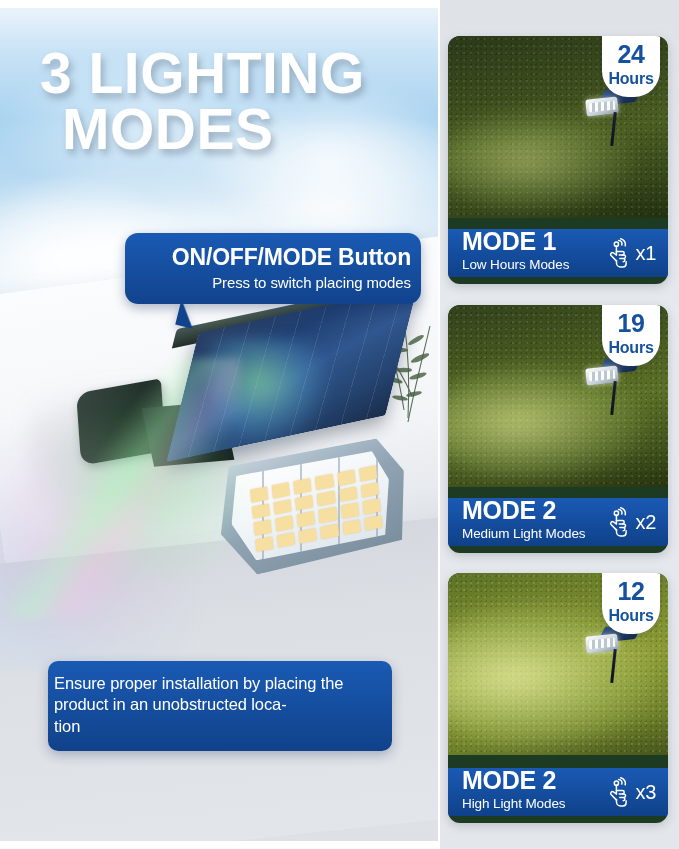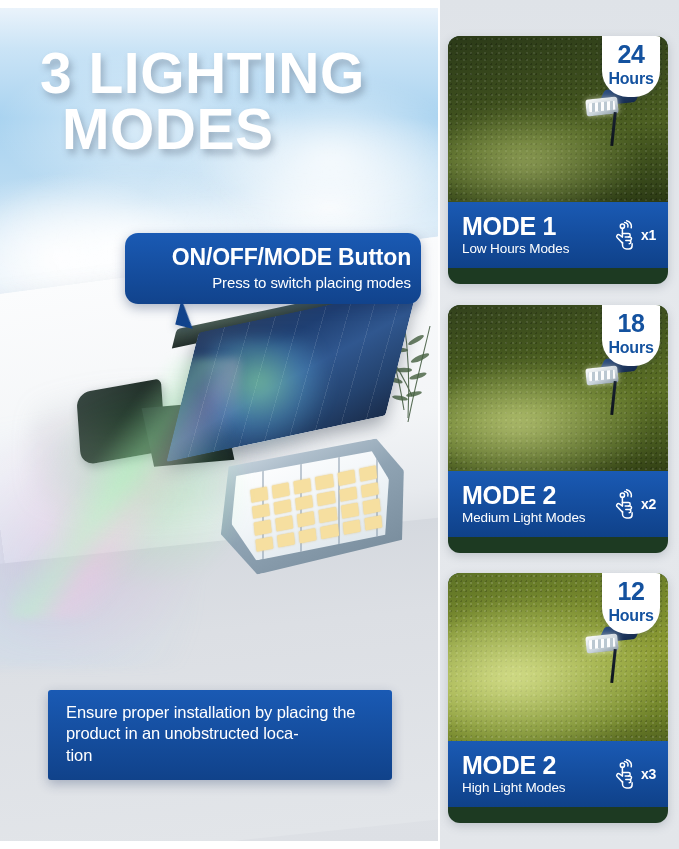--- a/index.html
+++ b/index.html
@@ -267,25 +267,25 @@
     border-left: 18px solid #11438c;
     border-right: 8px solid transparent;
     border-top: 26px solid transparent;
     transform: rotate(14deg);
     filter: drop-shadow(0 3px 4px rgba(25,50,95,0.28));
   }
 
   
   .note {
     position: absolute;
-    left: 48px; top: 682px;
+    left: 48px; top: 653px;
     width: 344px;
     background: linear-gradient(180deg, #1a5ab4 0%, #10428a 100%);
-    border-radius: 3px;
-    padding: 12px 18px 14px;
+    border-radius: 10px;
+    padding: 12px 6px 14px;
     box-sizing: border-box;
     box-shadow: 0 4px 12px rgba(25,50,95,0.30);
   }
   .note-text {
     color: #ffffff;
     font-size: 16.5px;
     line-height: 1.30;
     font-weight: 400;
     letter-spacing: -0.1px;
     white-space: pre-line;
@@ -433,25 +433,24 @@
     font-size: 16px;
     font-weight: 700;
     line-height: 1.2;
     margin-top: 2px;
     letter-spacing: -0.2px;
   }
 
   
   .mode-bar {
     position: absolute;
-    left: 0; right: 0; bottom: 16px;
-    height: 66px;
+    left: 0; right: 0; bottom: 7px;
+    height: 48px;
     background: linear-gradient(180deg, #1a5ab4 0%, #0f4189 100%);
     display: flex;
-    align-items: center;
     padding: 0 12px 0 14px;
     box-sizing: border-box;
   }
   .mode-bar-text { flex: 1 1 auto; min-width: 0; }
   .mode-title {
     color: #ffffff;
     font-size: 25px;
     font-weight: 700;
     font-stretch: condensed;
     line-height: 1.02;
@@ -466,22 +465,22 @@
   }
   .press {
     flex: 0 0 auto;
     display: flex;
     align-items: center;
     gap: 2px;
   }
   .press svg { display: block; }
   .press-count {
     color: #ffffff;
-    font-size: 14px;
-    font-weight: 700;
+    font-size: 20px;
+    font-weight: 400;
     font-stretch: condensed;
     letter-spacing: -0.3px;
   }
 </style>
 </head>
 <body>
 
 <div id="poster">
 
   <div class="left-col">
@@ -625,21 +624,21 @@
         <div class="beam b2"></div>
         <div class="mini-lamp">
           <div class="mini-panel"></div>
           <div class="mini-head">
               <i></i>
             </div>
           <div class="mini-stake"></div>
         </div>
       </div>
       <div class="hours-badge">
-        <div class="hours-num">18</div>
+        <div class="hours-num">19</div>
         <div class="hours-word">Hours</div>
       </div>
       <div class="mode-bar">
         <div class="mode-bar-text">
           <div class="mode-title">MODE 2</div>
           <div class="mode-sub">Medium Light Modes</div>
         </div>
         <div class="press">
           <svg width="27" height="30" viewBox="0 0 27 30">
             <g fill="none" stroke="#ffffff" stroke-width="1.5" stroke-linecap="round" stroke-linejoin="round">

